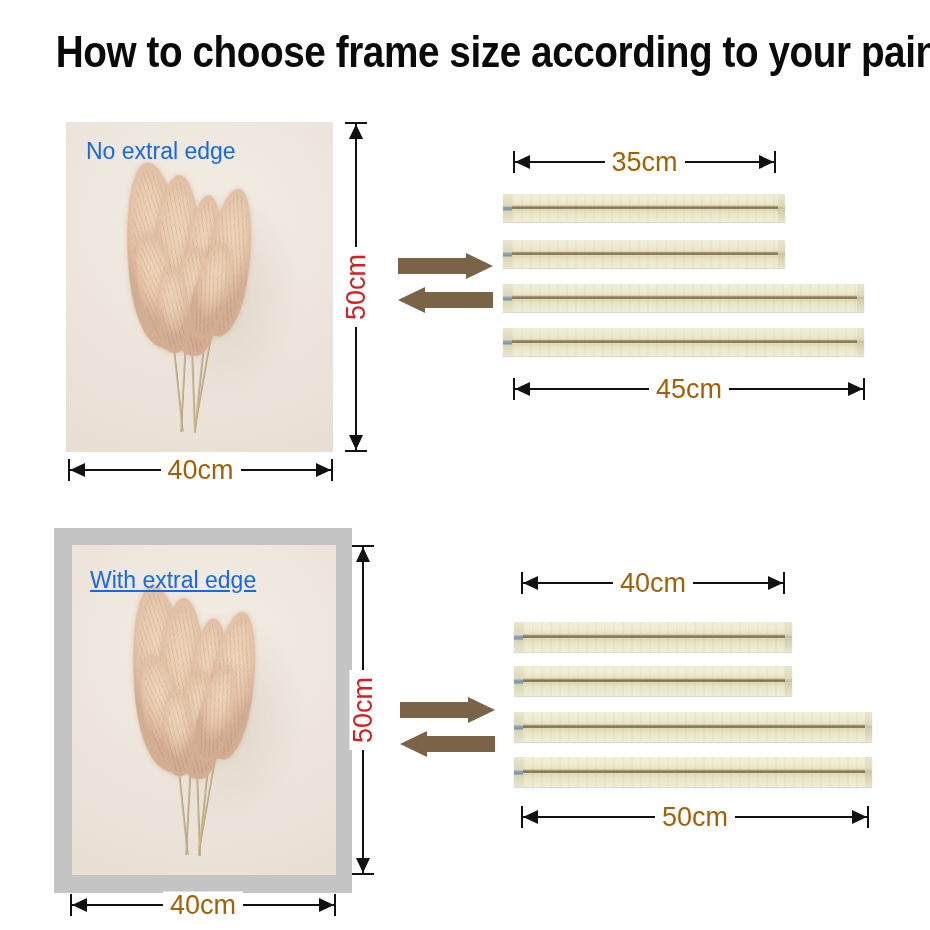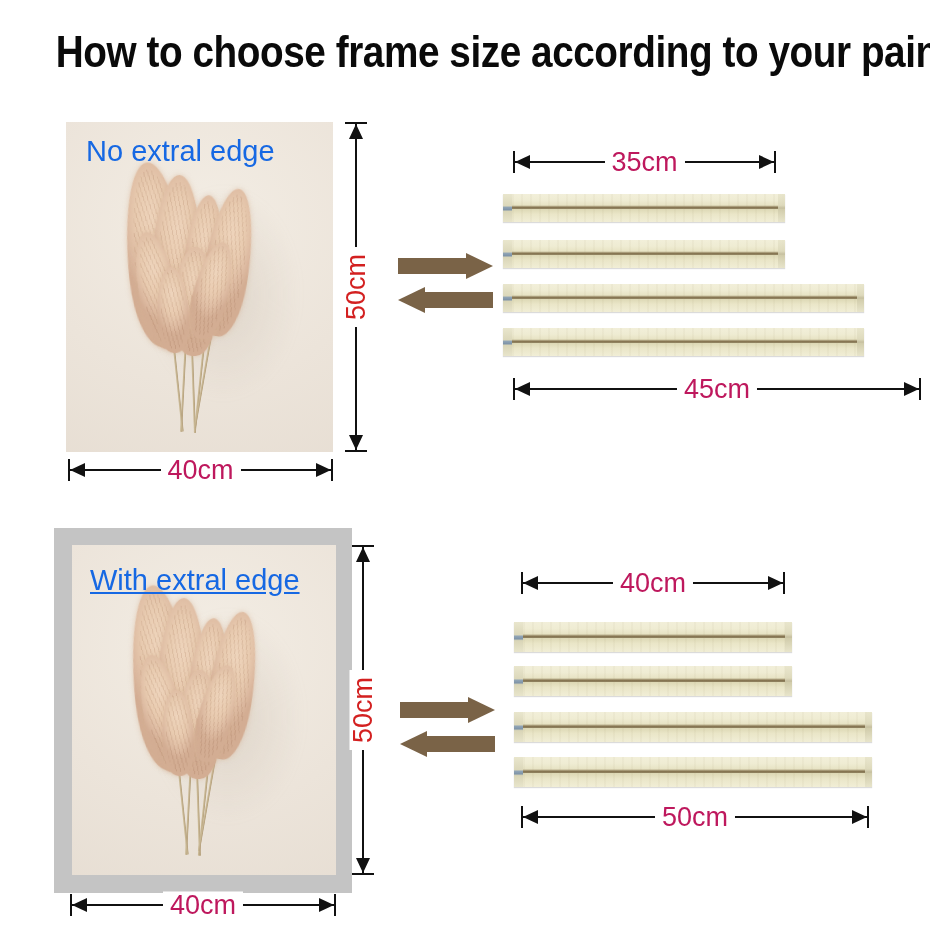--- a/index.html
+++ b/index.html
@@ -88,21 +88,21 @@
   .dimh .cap{position:absolute;top:0;width:2px;height:22px;background:#111;}
   .dimh .cap.l{left:0;}
   .dimh .cap.r{right:0;}
   .dimh .ah{position:absolute;top:4px;width:0;height:0;
     border-top:7px solid transparent;border-bottom:7px solid transparent;}
   .dimh .ah.l{left:2px;border-right:15px solid #111;}
   .dimh .ah.r{right:2px;border-left:15px solid #111;}
   .dimh .lbl{
     position:absolute;left:50%;top:50%;transform:translate(-50%,-50%);
     background:#fff;padding:0 7px;
-    color:#be185d;font-size:27px;font-weight:400;line-height:27px;white-space:nowrap;
+    color:#a16207;font-size:27px;font-weight:400;line-height:27px;white-space:nowrap;
   }
 
   .dimv{position:absolute;width:22px;}
   .dimv .bar{
     position:absolute;top:0;bottom:0;left:10px;width:2px;background:#111;
   }
   .dimv .cap{position:absolute;left:0;height:2px;width:22px;background:#111;}
   .dimv .cap.t{top:0;}
   .dimv .cap.b{bottom:0;}
   .dimv .ah{position:absolute;left:4px;width:0;height:0;
@@ -113,21 +113,21 @@
     position:absolute;left:50%;top:50%;
     transform:translate(-50%,-50%) rotate(-90deg);
     background:#fff;padding:0 7px;
     color:#d32020;font-size:27px;font-weight:400;line-height:27px;white-space:nowrap;
   }
 
   
   .caption{
     position:absolute;
     color:#1668e3;
-    font-size:29px;
+    font-size:23px;
     line-height:30px;
     white-space:nowrap;
   }
 
   
   .bar-wood{
     position:absolute;
     background:
       linear-gradient(to bottom,
         #f2efd9 0%,
@@ -247,21 +247,21 @@
     <div class="grain"></div>
       <div class="capL"></div>
       <div class="capR"></div>
   </div>
   <div class="bar-wood" style="left:503px;top:328px;width:361px;height:28px;">
     <div class="grain"></div>
       <div class="capL"></div>
       <div class="capR"></div>
   </div>
 
-  <div class="dimh" style="left:513px;top:378px;width:408px;">
+  <div class="dimh" style="left:513px;top:378px;width:352px;">
     <div class="bar"></div>
     <div class="cap l"></div>
       <div class="cap r"></div>
     <div class="ah l"></div>
       <div class="ah r"></div>
     <div class="lbl">45cm</div>
   </div>
 
   <div class="edge" style="left:54px;top:528px;width:298px;height:365px;"></div>
 

